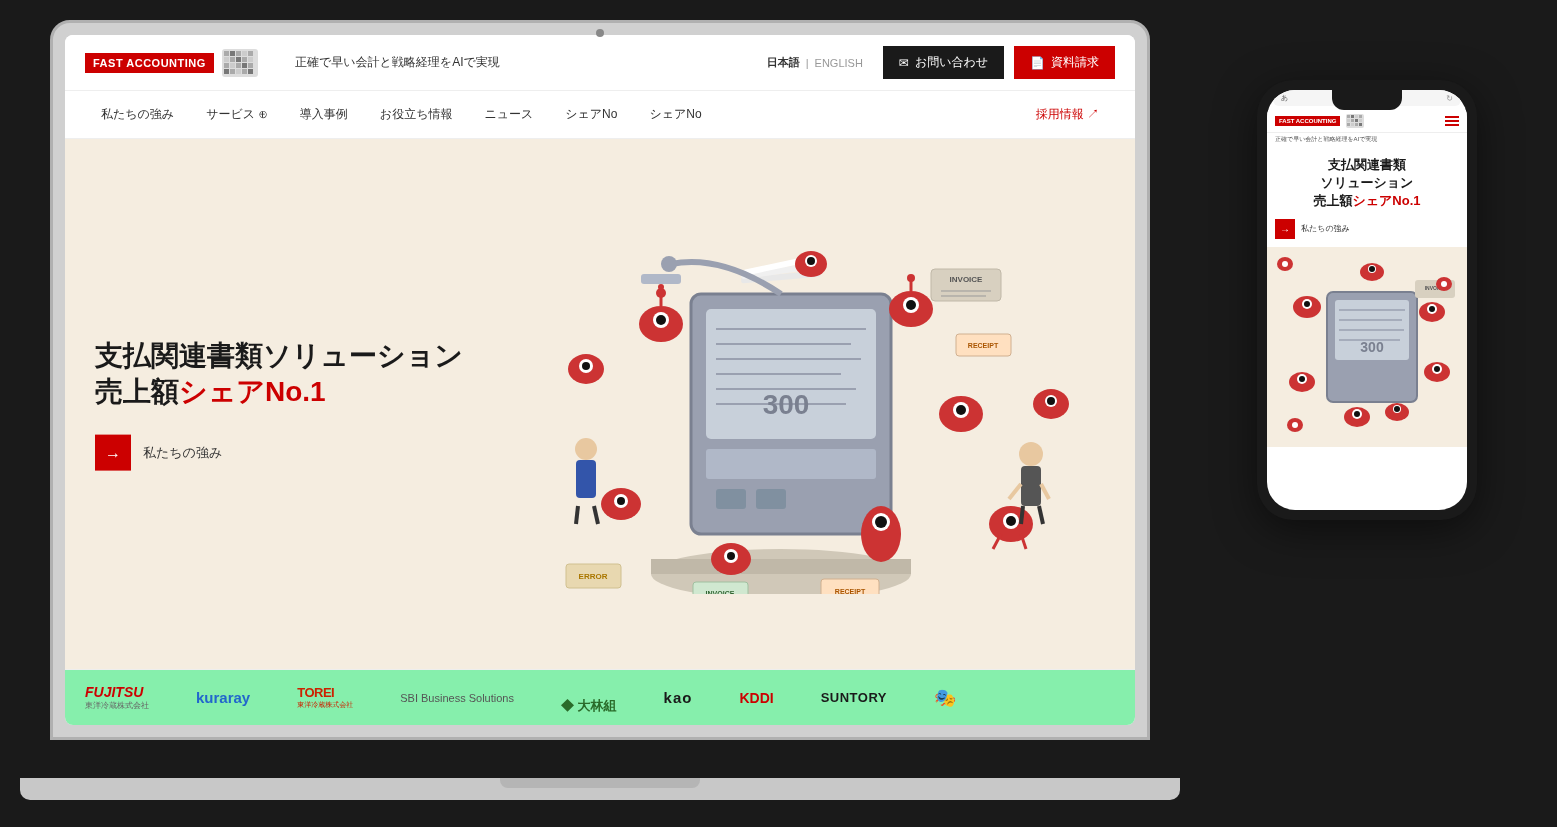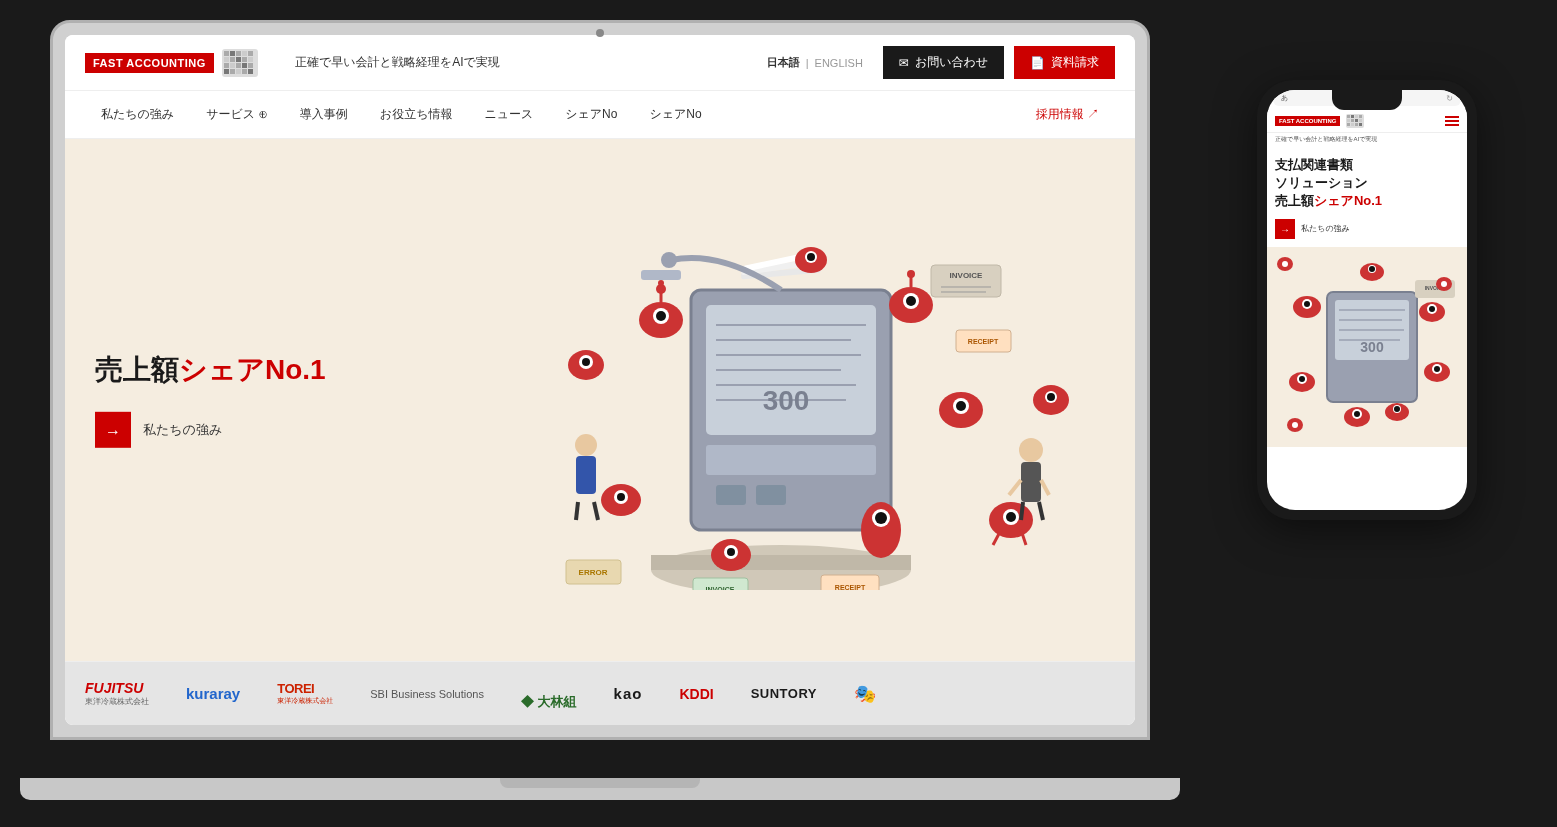--- a/index.html
+++ b/index.html
@@ -238,26 +238,26 @@
       top: 0;
       width: 70%;
       height: 100%;
       display: flex;
       align-items: center;
       justify-content: center;
     }
 
     
     .logos-strip {
-      background: #e5e5e5;
-      height: 64px;
+      background: #86efac;
+      height: 56px;
       display: flex;
       align-items: center;
       padding: 0 20px;
-      gap: 37px;
+      gap: 47px;
       border-top: 1px solid #eee;
       overflow: hidden;
     }
 
     
     .phone {
       position: absolute;
       right: 80px;
       top: 80px;
       width: 220px;
@@ -339,20 +339,21 @@
     }
     .phone-hero {
       background: #fff;
       padding: 8px;
     }
     .phone-hero-title {
       font-size: 13px;
       font-weight: bold;
       color: #1a1a1a;
       line-height: 1.4;
+      text-align: center;
     }
     .phone-hero-red {
       color: #cc0000;
     }
     .phone-hero-cta {
       display: flex;
       align-items: center;
       gap: 6px;
       margin-top: 8px;
     }
@@ -467,20 +468,21 @@
             <span class="nav-item">導入事例</span>
             <span class="nav-item">お役立ち情報</span>
             <span class="nav-item">ニュース</span>
             <span class="nav-item">シェアNo</span>
             <span class="nav-item">シェアNo</span>
             <span class="nav-item nav-item-red">採用情報 ↗</span>
           </div>
 
           <div class="hero">
             <div class="hero-text">
+              <div class="hero-title-line1">支払関連書類ソリューション</div>
               <div class="hero-title-line2">
                 <span>売上額</span><span class="hero-highlight">シェアNo.1</span>
               </div>
               <div class="hero-cta">
                 <div class="hero-cta-btn">→</div>
                 <span class="hero-cta-text">私たちの強み</span>
               </div>
             </div>
 
             <div class="hero-illustration">

